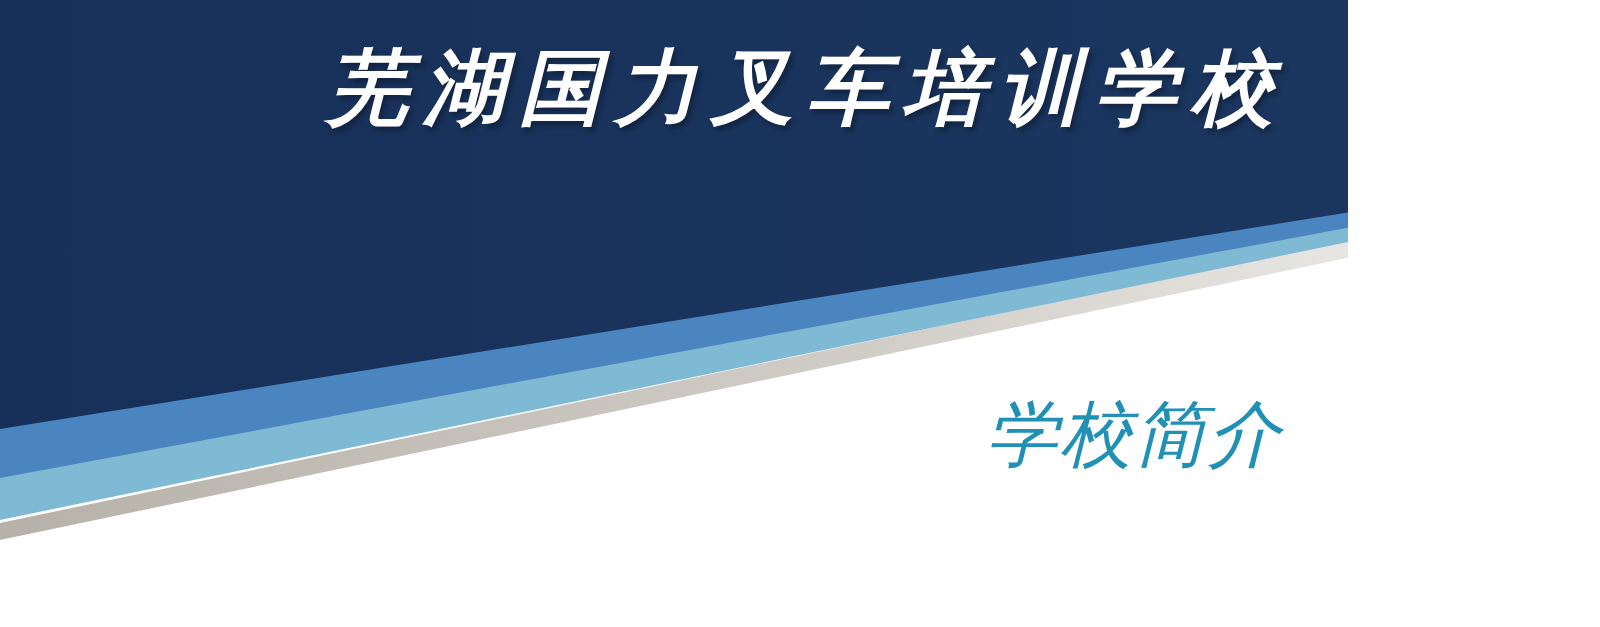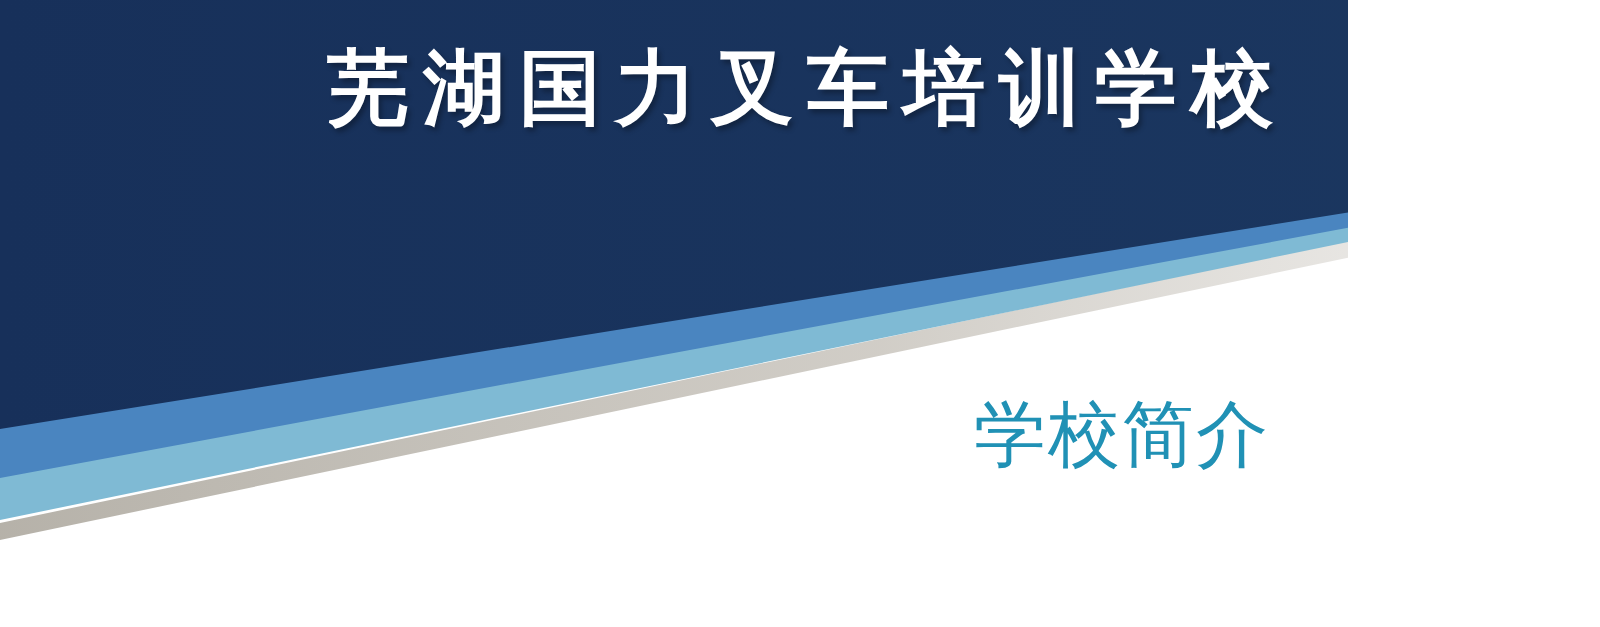--- a/index.html
+++ b/index.html
@@ -11,20 +11,21 @@
   body {
     font-family: "Liberation Sans", "DejaVu Sans", sans-serif;
   }
 
   .slide {
     position: relative;
     width: 1348px;
     height: 627px;
     overflow: hidden;
     background: #ffffff;
+    font-style: italic;
   }
 
   
   .banner-stack {
     position: absolute;
     left: 0;
     top: 0;
     width: 1600px;
     height: 627px;
     pointer-events: none;
@@ -53,21 +54,21 @@
     letter-spacing: 14px;
     line-height: 1;
     padding-left: 14px;
     white-space: nowrap;
     text-shadow: 3px 4px 5px rgba(0,0,0,0.30);
   }
 
   
   .section-heading {
     position: absolute;
-    right: 78px;
+    right: 66px;
     top: 398px;
     text-align: left;
     margin-left: 20px;
   }
   .section-heading-cn {
     font-size: 72px;
     font-weight: normal;
     color: #2091b5;
     line-height: 1.02;
     letter-spacing: 2px;

